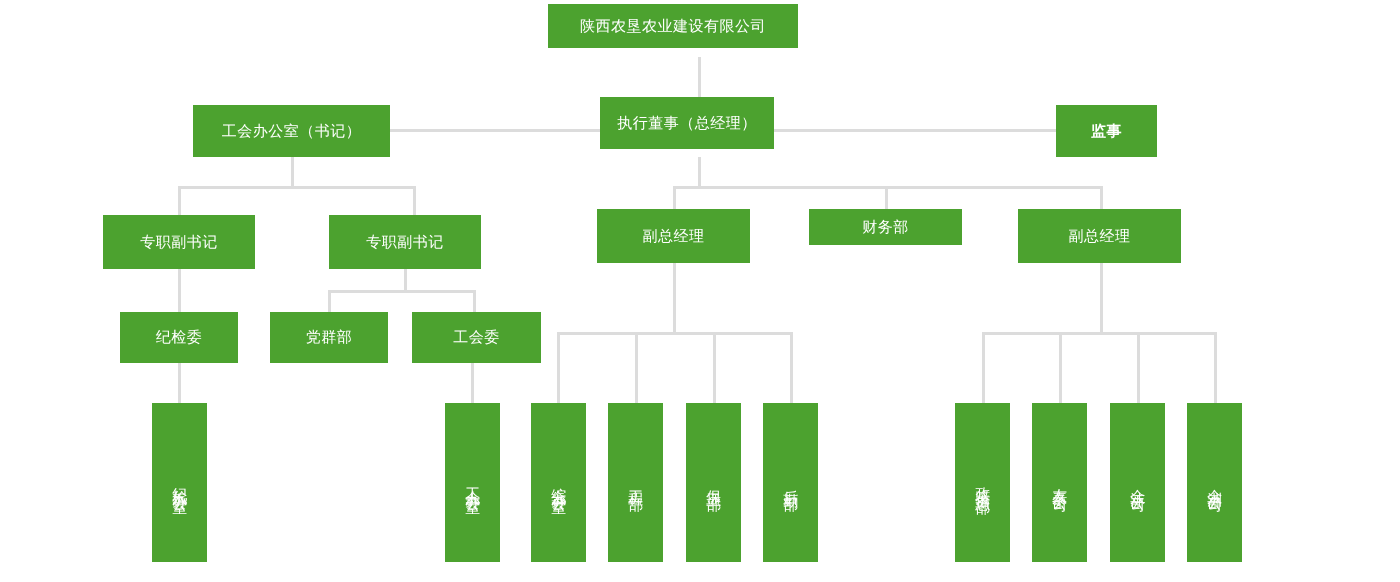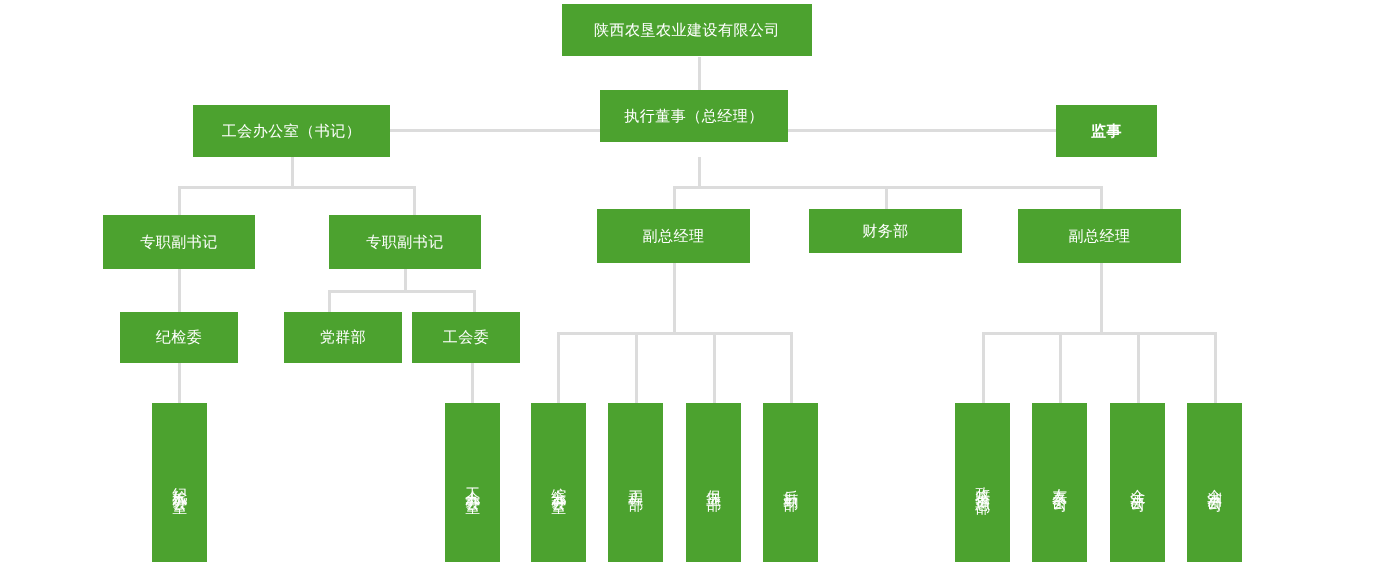--- a/index.html
+++ b/index.html
@@ -85,43 +85,43 @@
   <div class="connector v" style="left:713px; top:332px; height:71px;"></div>
   <div class="connector v" style="left:790px; top:332px; height:71px;"></div>
 
   <div class="connector v" style="left:1100px; top:263px; height:70px;"></div>
   <div class="connector h" style="left:982px; top:332px; width:233px;"></div>
   <div class="connector v" style="left:982px; top:332px; height:71px;"></div>
   <div class="connector v" style="left:1059px; top:332px; height:71px;"></div>
   <div class="connector v" style="left:1137px; top:332px; height:71px;"></div>
   <div class="connector v" style="left:1214px; top:332px; height:71px;"></div>
 
-  <div class="node" style="left:562px; top:4px; width:250px; height:52px;">陕西农垦农业建设有限公司</div>
+  <div class="node" style="left:548px; top:4px; width:250px; height:44px;">陕西农垦农业建设有限公司</div>
 
   <div class="node" style="left:193px; top:105px; width:197px; height:52px;">工会办公室（书记）</div>
 
-  <div class="node" style="left:600px; top:90px; width:188px; height:52px;">执行董事（总经理）</div>
+  <div class="node" style="left:600px; top:97px; width:174px; height:52px;">执行董事（总经理）</div>
 
   <div class="node" style="left:1056px; top:105px; width:101px; height:52px;font-weight:bold;">监事</div>
 
   <div class="node" style="left:103px; top:215px; width:152px; height:54px;">专职副书记</div>
 
   <div class="node" style="left:329px; top:215px; width:152px; height:54px;">专职副书记</div>
 
   <div class="node" style="left:597px; top:209px; width:153px; height:54px;">副总经理</div>
 
-  <div class="node" style="left:809px; top:209px; width:153px; height:44px;">财务部</div>
+  <div class="node" style="left:809px; top:209px; width:153px; height:36px;">财务部</div>
 
   <div class="node" style="left:1018px; top:209px; width:163px; height:54px;">副总经理</div>
 
   <div class="node" style="left:120px; top:312px; width:118px; height:51px;text-align:right;">纪检委</div>
 
-  <div class="node" style="left:284px; top:312px; width:118px; height:51px;">党群部</div>
+  <div class="node" style="left:270px; top:312px; width:118px; height:51px;">党群部</div>
 
-  <div class="node" style="left:412px; top:312px; width:108px; height:51px;">工会委</div>
+  <div class="node" style="left:412px; top:312px; width:129px; height:51px;">工会委</div>
 
   <div class="node vertical" style="left:152px; top:403px; width:55px; height:159px;">纪检办公室</div>
 
   <div class="node vertical" style="left:445px; top:403px; width:55px; height:159px;">工会办公室</div>
 
   <div class="node vertical" style="left:531px; top:403px; width:55px; height:159px;">综合办公室</div>
 
   <div class="node vertical" style="left:608px; top:403px; width:55px; height:159px;">工程部</div>
 
   <div class="node vertical" style="left:686px; top:403px; width:55px; height:159px;">保卫部</div>

